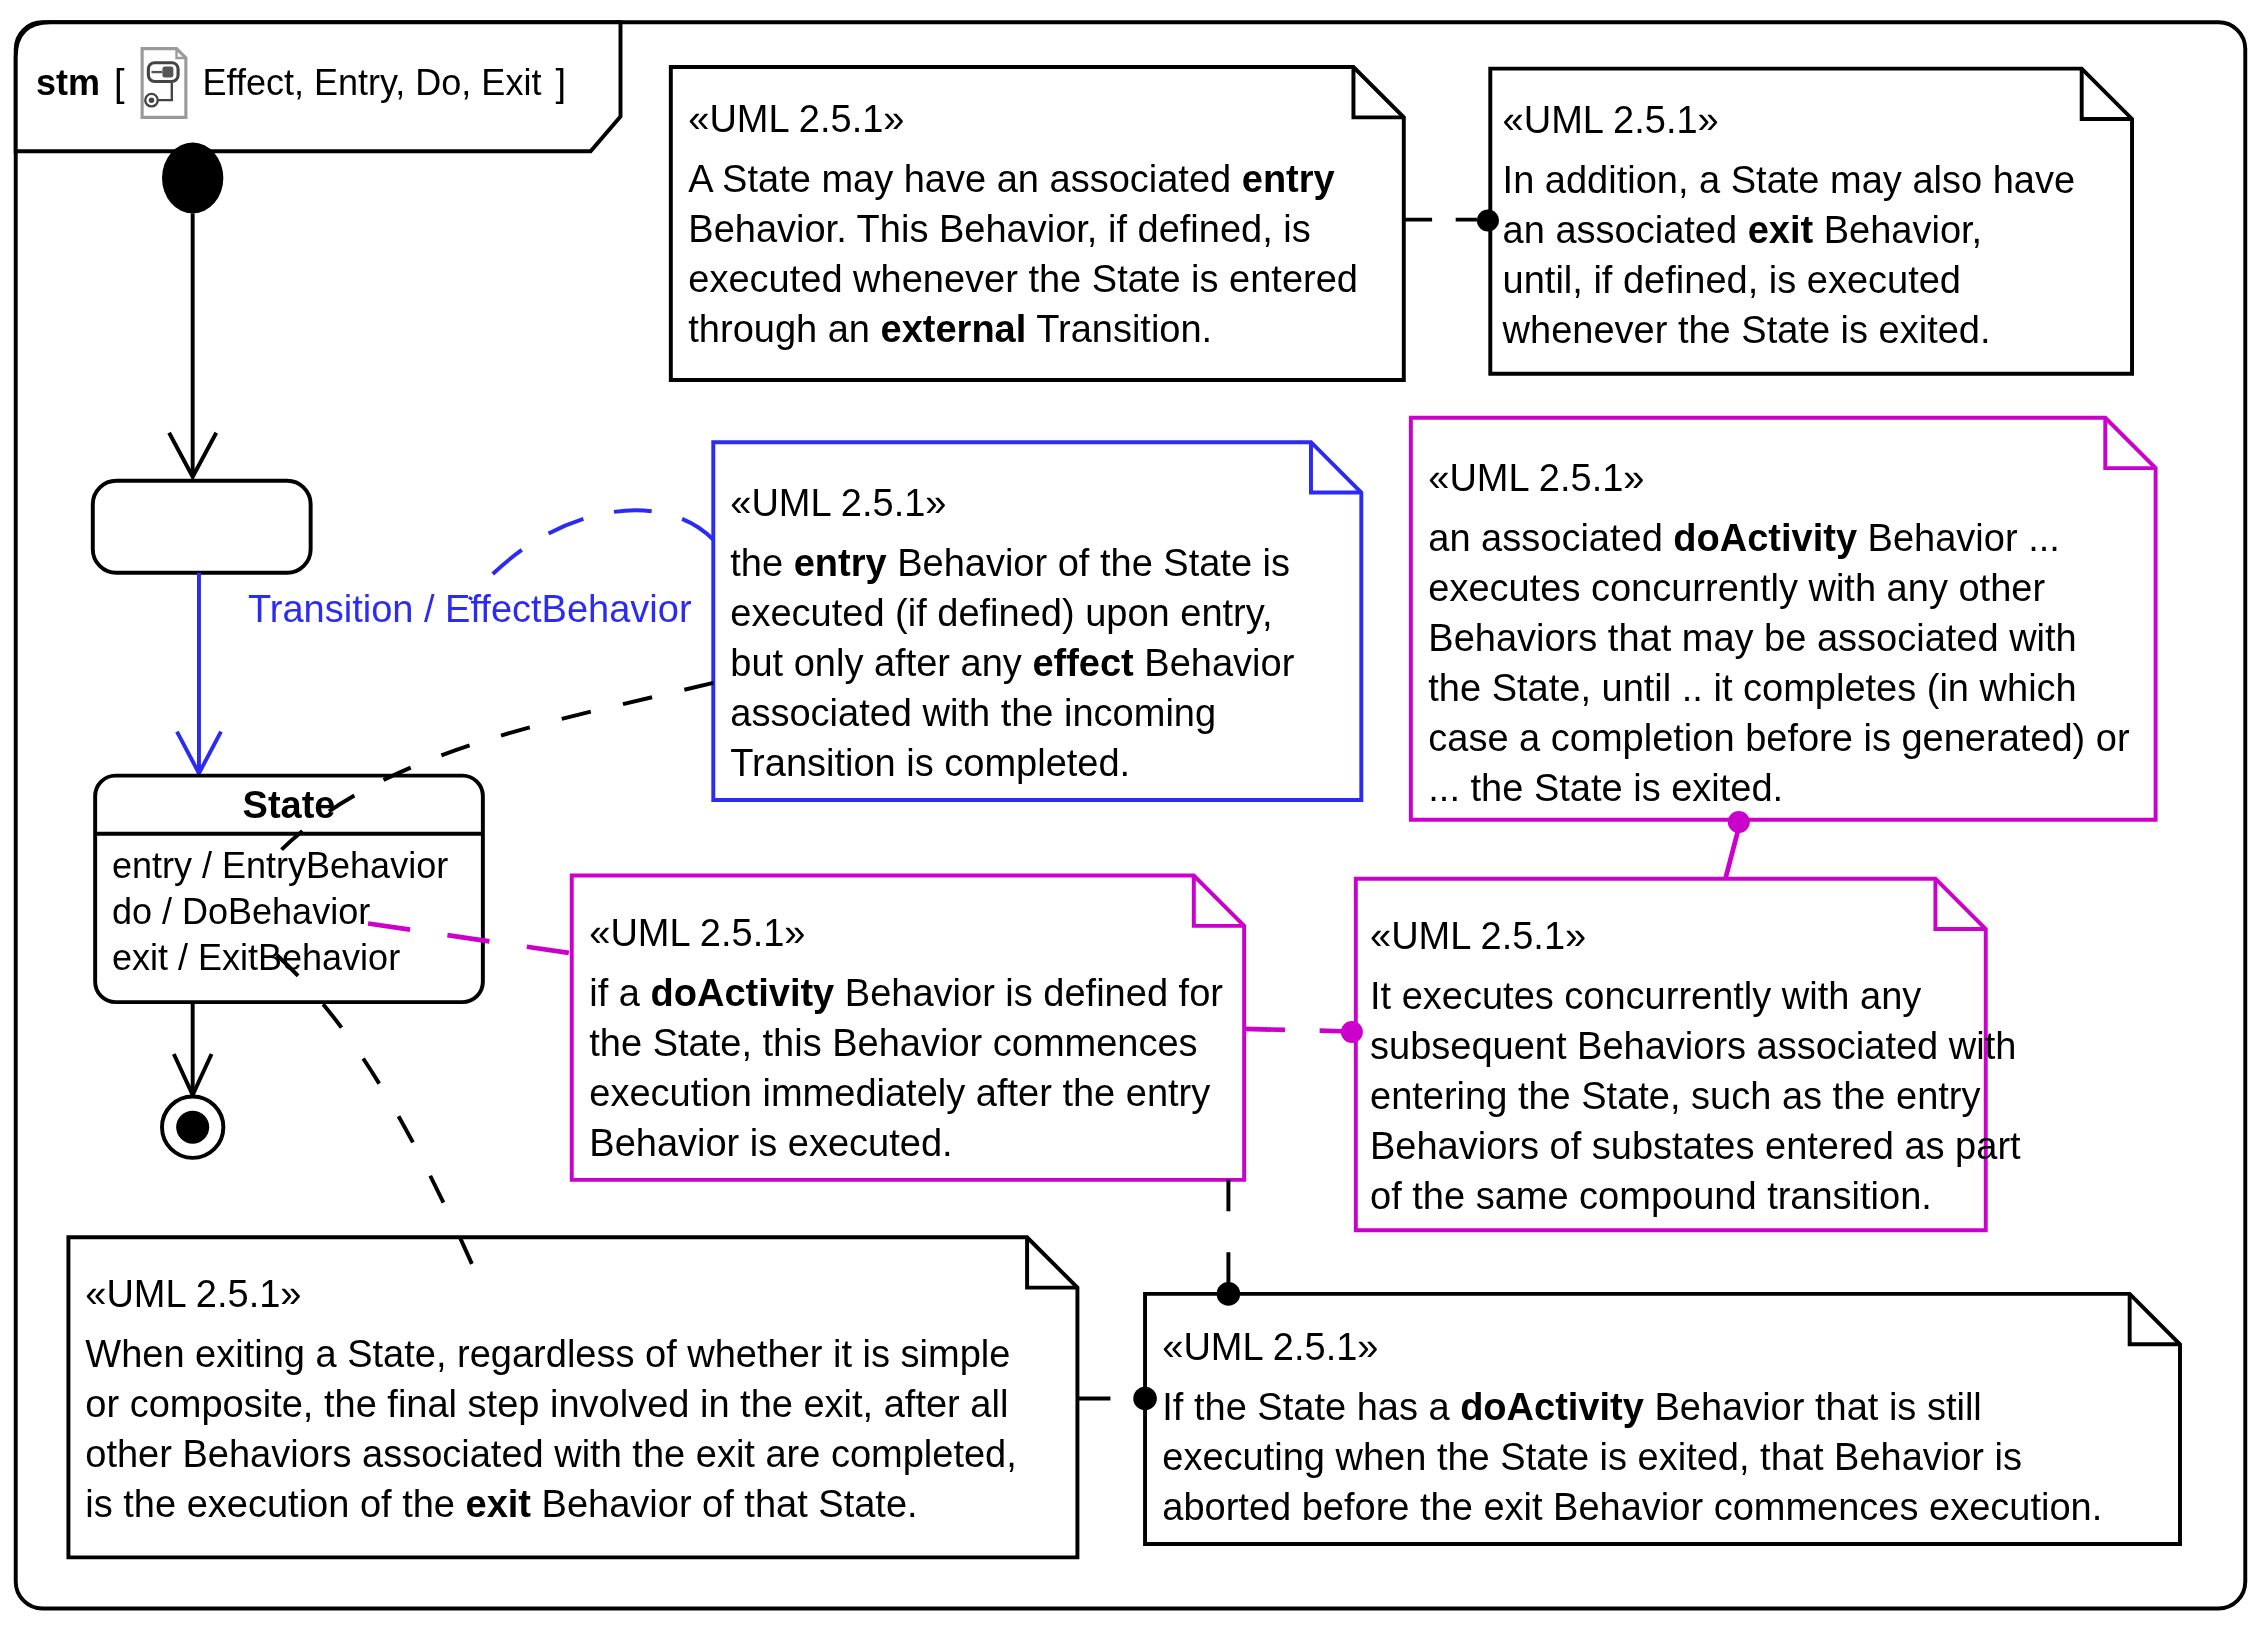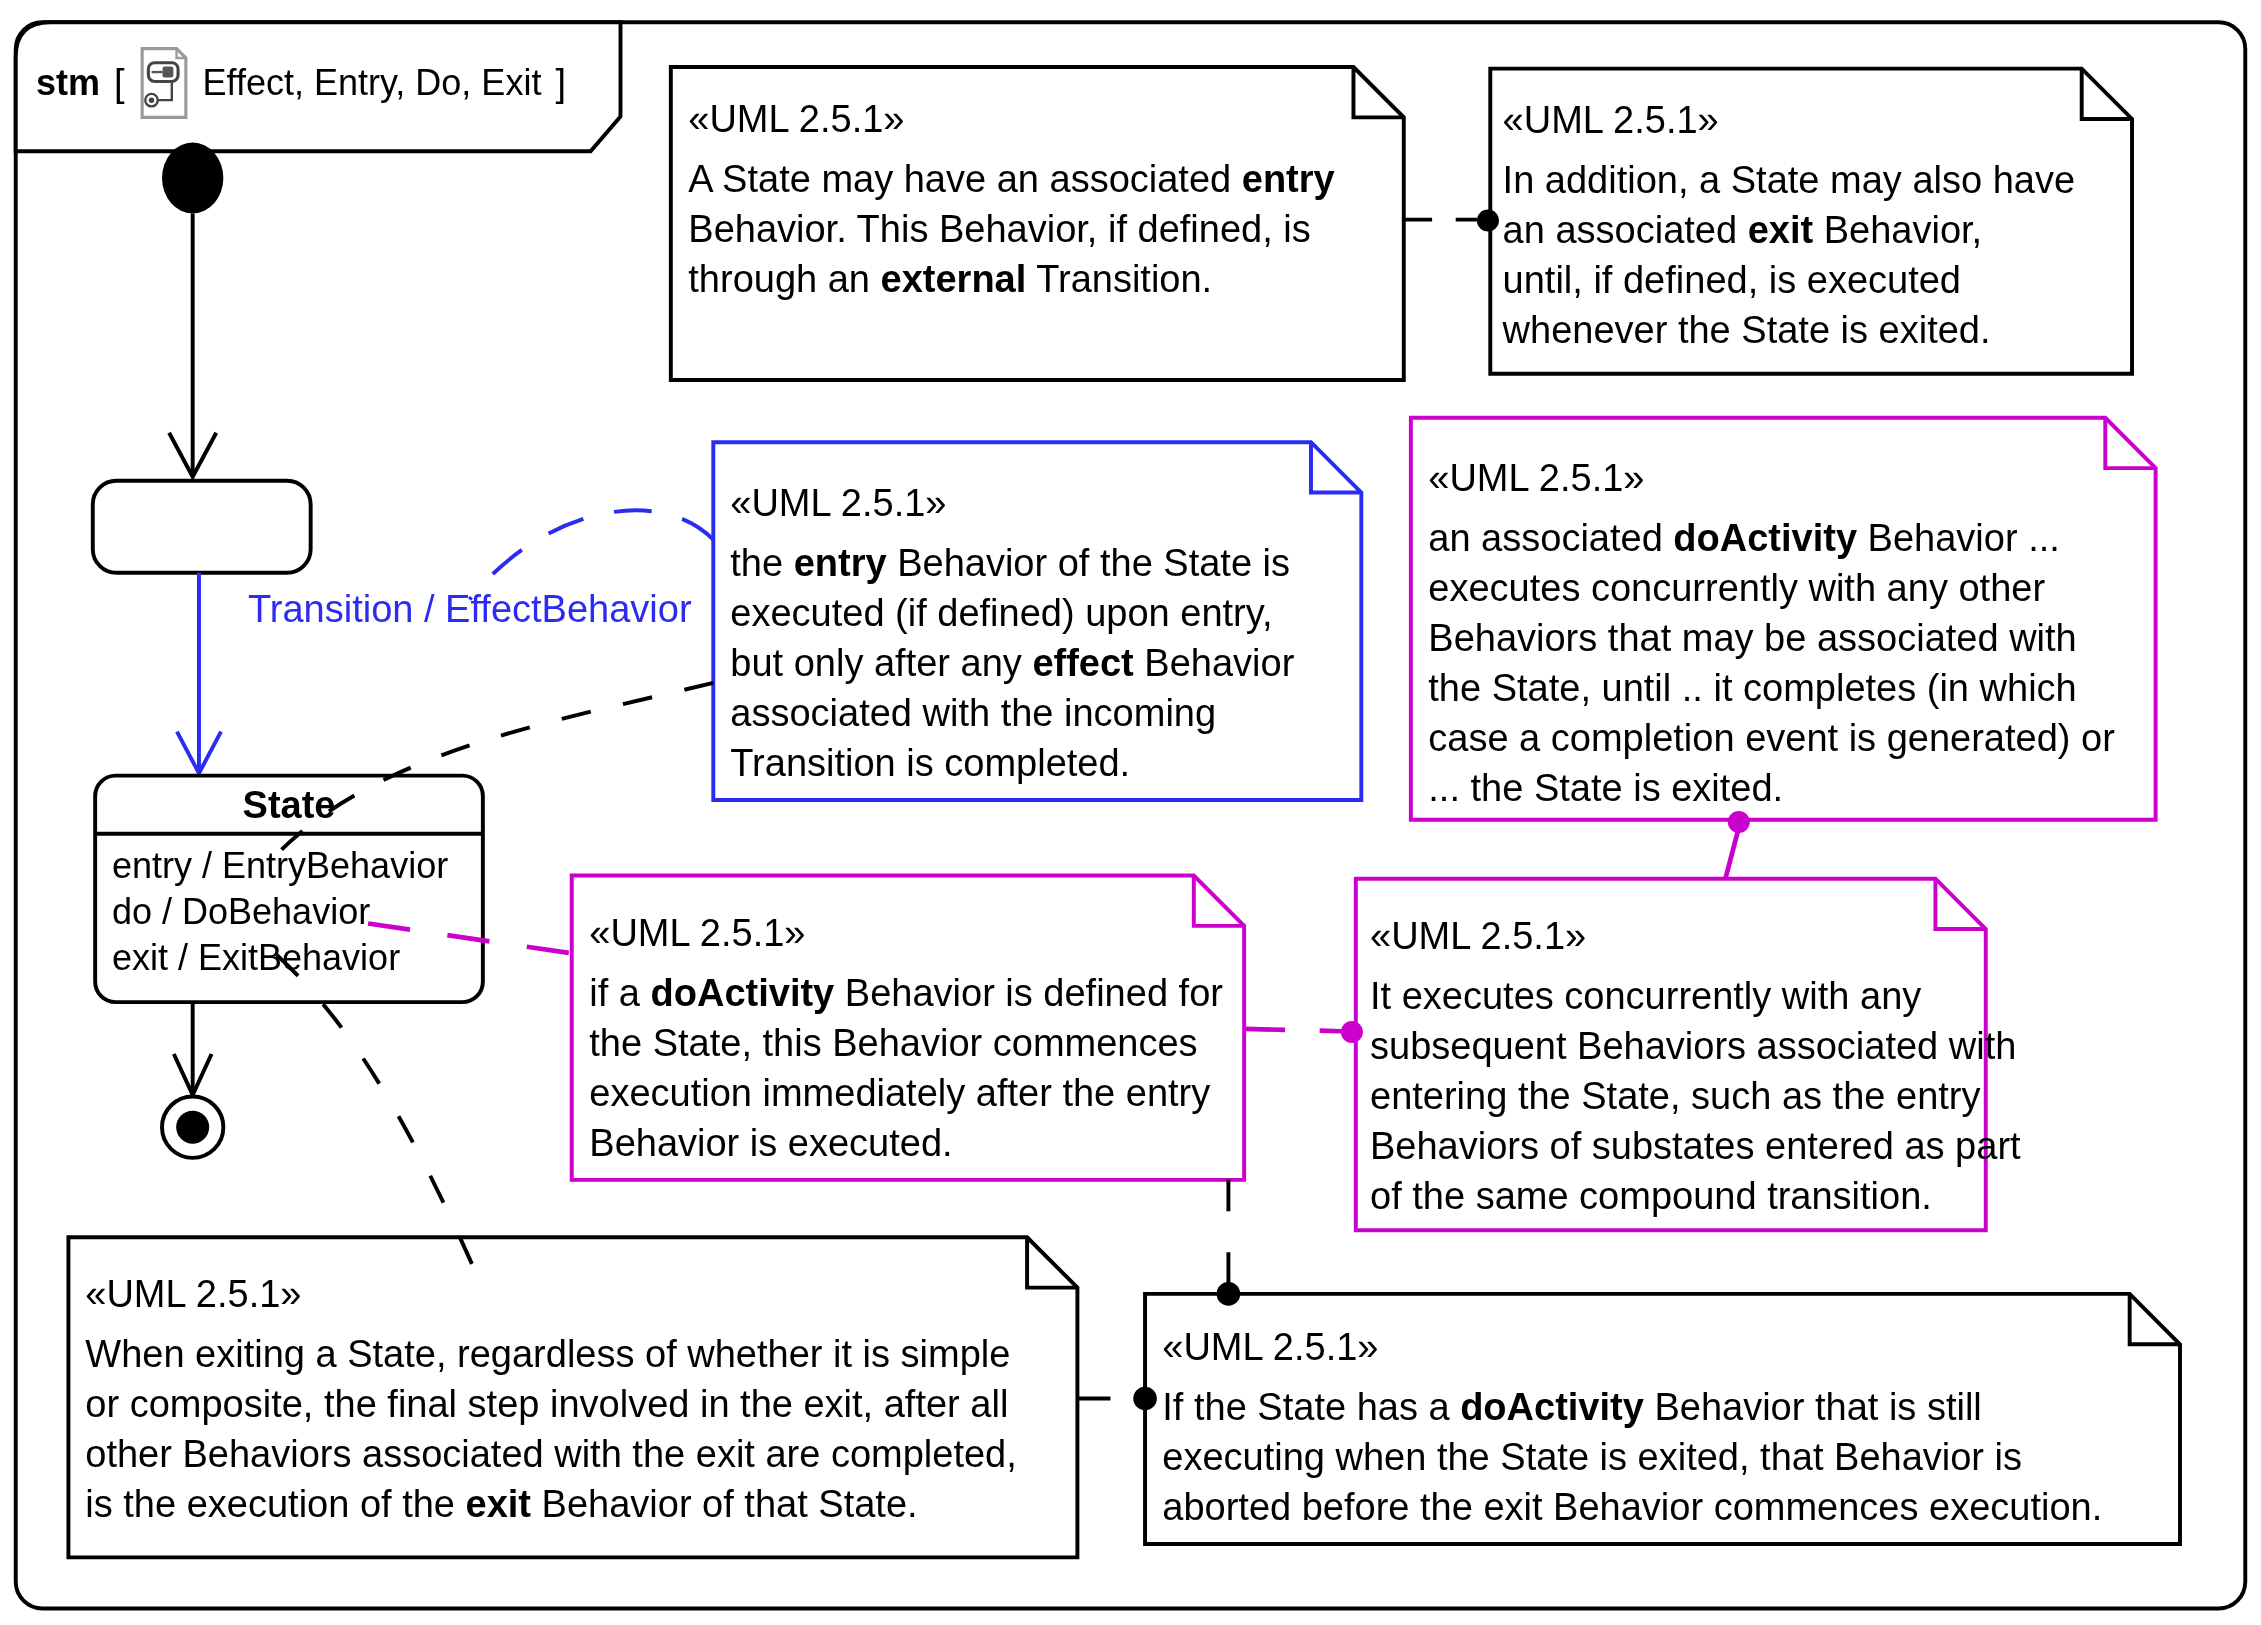--- a/index.html
+++ b/index.html
@@ -124,20 +124,21 @@
     <div>entry / EntryBehavior</div>
     <div>do / DoBehavior</div>
     <div>exit / ExitBehavior</div>
   </div>
 
   <div class="txt note-text" style="left:671px;top:67px;width:733px;height:313px;">
     <div class="stereo">«UML 2.5.1»</div>
     <div class="body">
         <div class="tline"><span>A State may have an associated </span><span class="b">entry</span></div>
         <div class="tline"><span>Behavior. This Behavior, if defined, is</span></div>
+        <div class="tline"><span>executed whenever the State is entered</span></div>
         <div class="tline"><span>through an </span><span class="b">external</span><span> Transition.</span></div>
       </div>
   </div>
 
   <div class="txt note-text" style="left:1490px;top:68px;width:642px;height:305px;padding-left:12.6px;">
     <div class="stereo">«UML 2.5.1»</div>
     <div class="body">
         <div class="tline"><span>In addition, a State may also have</span></div>
         <div class="tline"><span>an associated </span><span class="b">exit</span><span> Behavior,</span></div>
         <div class="tline"><span>until, if defined, is executed</span></div>
@@ -156,21 +157,21 @@
       </div>
   </div>
 
   <div class="txt note-text" style="left:1411px;top:418px;width:745px;height:402px;padding-top:38px;">
     <div class="stereo">«UML 2.5.1»</div>
     <div class="body">
         <div class="tline"><span>an associated </span><span class="b">doActivity</span><span> Behavior ...</span></div>
         <div class="tline"><span>executes concurrently with any other</span></div>
         <div class="tline"><span>Behaviors that may be associated with</span></div>
         <div class="tline"><span>the State, until .. it completes (in which</span></div>
-        <div class="tline"><span>case a completion event is generated) or</span></div>
+        <div class="tline"><span>case a completion before is generated) or</span></div>
         <div class="tline"><span>... the State is exited.</span></div>
       </div>
   </div>
 
   <div class="txt note-text" style="left:572px;top:875px;width:672px;height:304px;padding-top:36px;">
     <div class="stereo">«UML 2.5.1»</div>
     <div class="body">
         <div class="tline"><span>if a </span><span class="b">doActivity</span><span> Behavior is defined for</span></div>
         <div class="tline"><span>the State, this Behavior commences</span></div>
         <div class="tline"><span>execution immediately after the entry</span></div>

